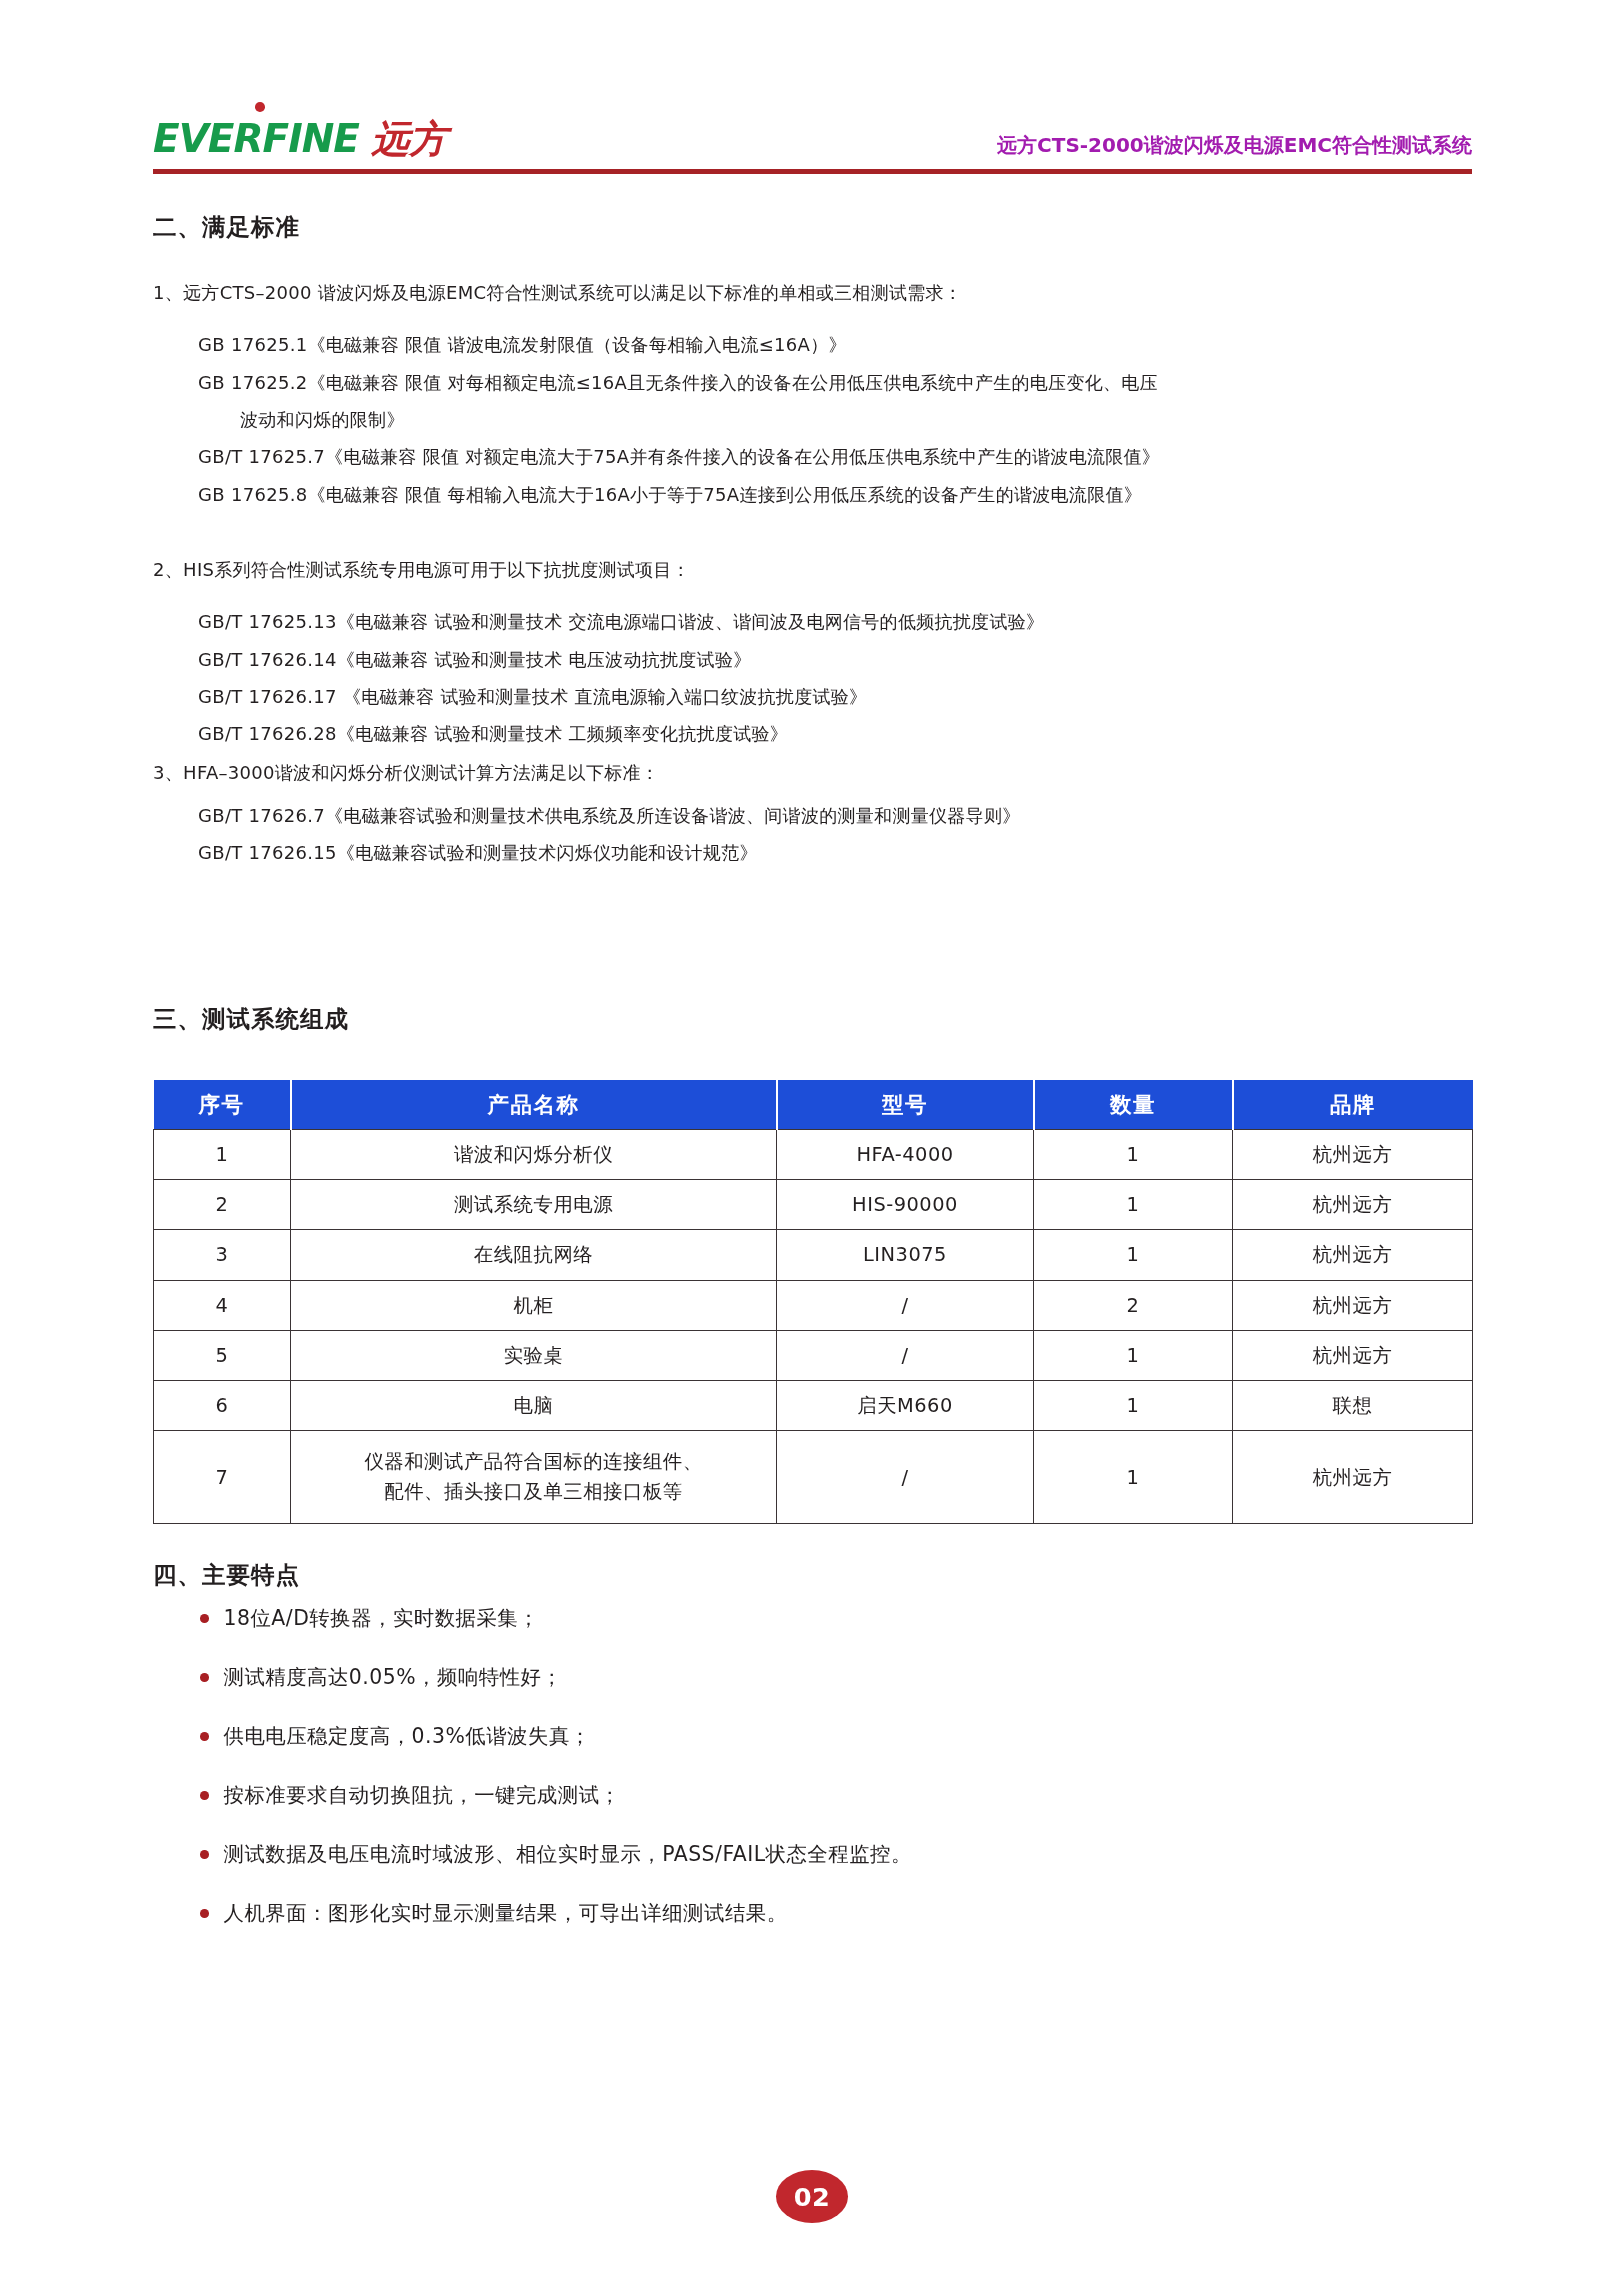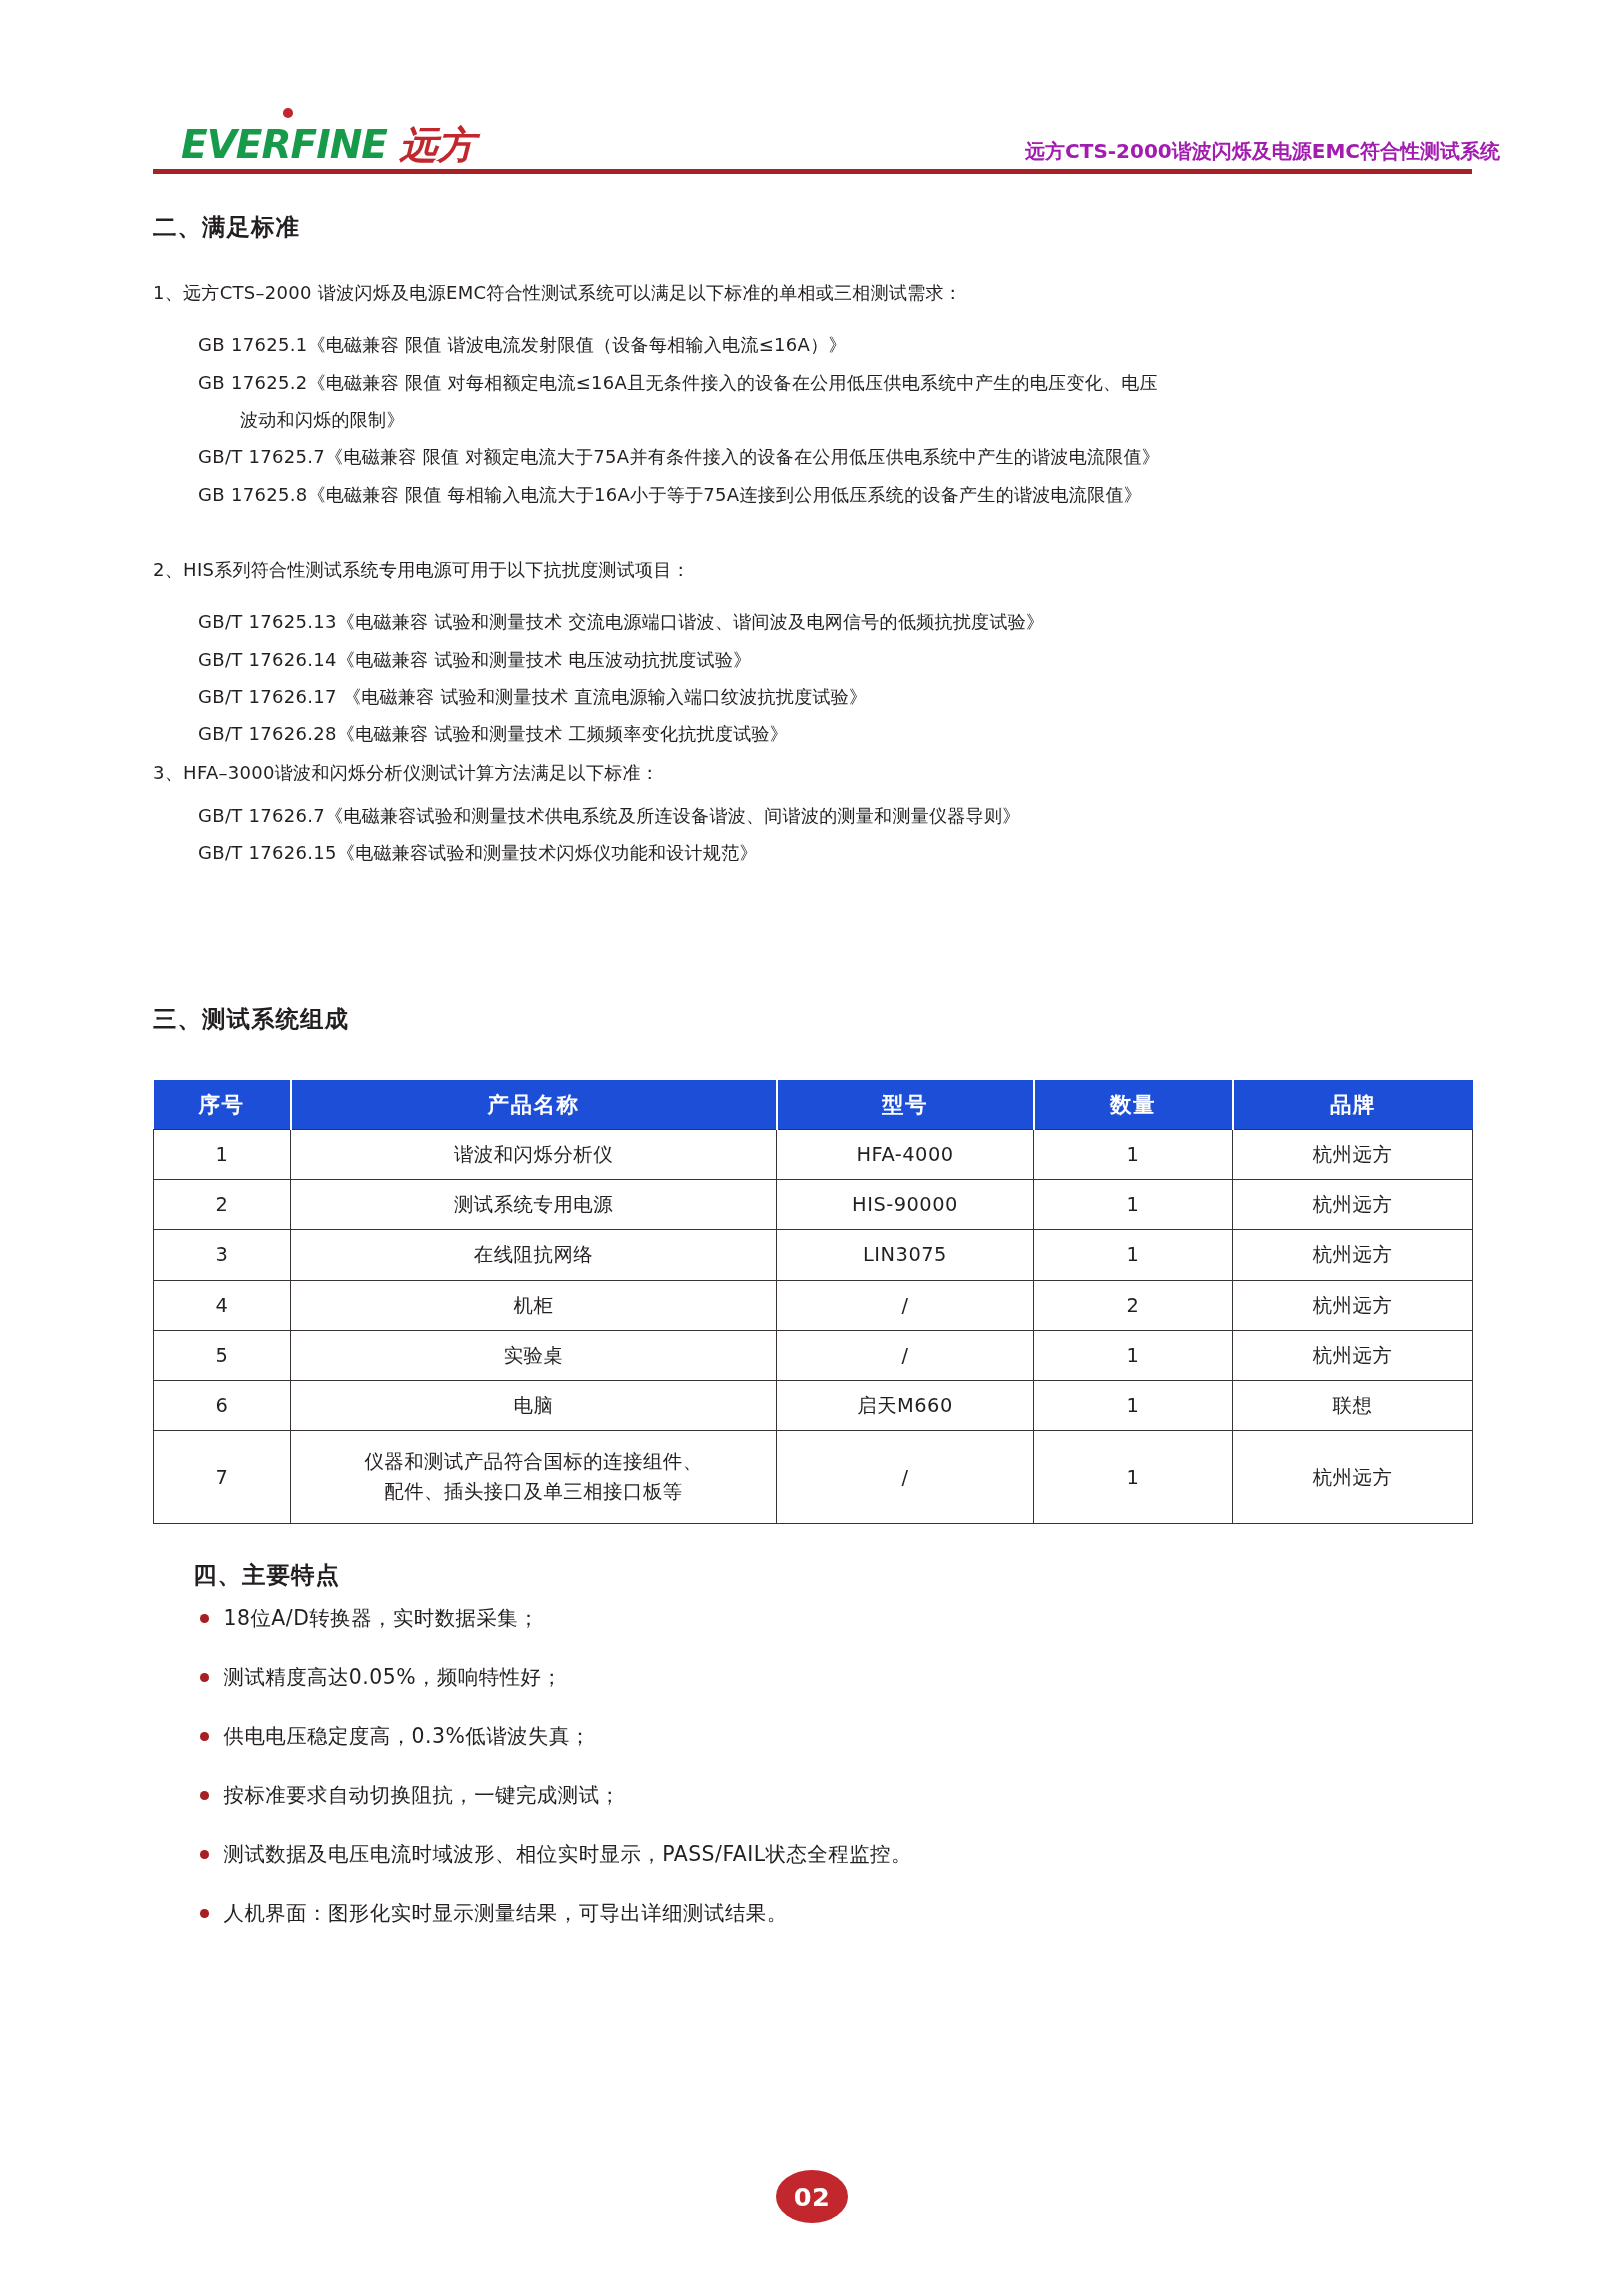--- a/index.html
+++ b/index.html
@@ -18,24 +18,23 @@
     height: 2295px;
     background: #ffffff;
     overflow: hidden;
     box-sizing: border-box;
   }
 
   
   .page-header {
     position: absolute;
     left: 153px;
-    top: 112px;
+    top: 106px;
     width: 1319px;
     height: 72px;
-    margin-left: 28px;
   }
   .logo {
     position: absolute;
     left: 0;
     top: 4.1px;
     display: flex;
     align-items: flex-end;
     height: 47px;
   }
   .logo-en {
@@ -300,21 +299,21 @@
         <td>7</td>
         <td class="multi">仪器和测试产品符合国标的连接组件、
 配件、插头接口及单三相接口板等</td>
         <td>/</td>
         <td>1</td>
         <td>杭州远方</td>
       </tr>
     </tbody>
   </table>
 
-  <div class="section-heading" style="top:1559px;margin-left:40px;">四、主要特点</div>
+  <div class="section-heading" style="top:1559px;">四、主要特点</div>
 
   <ul class="feature-list">
     <li class="feature-item">
       <span class="feature-bullet"></span>
       <span>18位A/D转换器，实时数据采集；</span>
     </li>
     <li class="feature-item">
       <span class="feature-bullet"></span>
       <span>测试精度高达0.05%，频响特性好；</span>
     </li>

